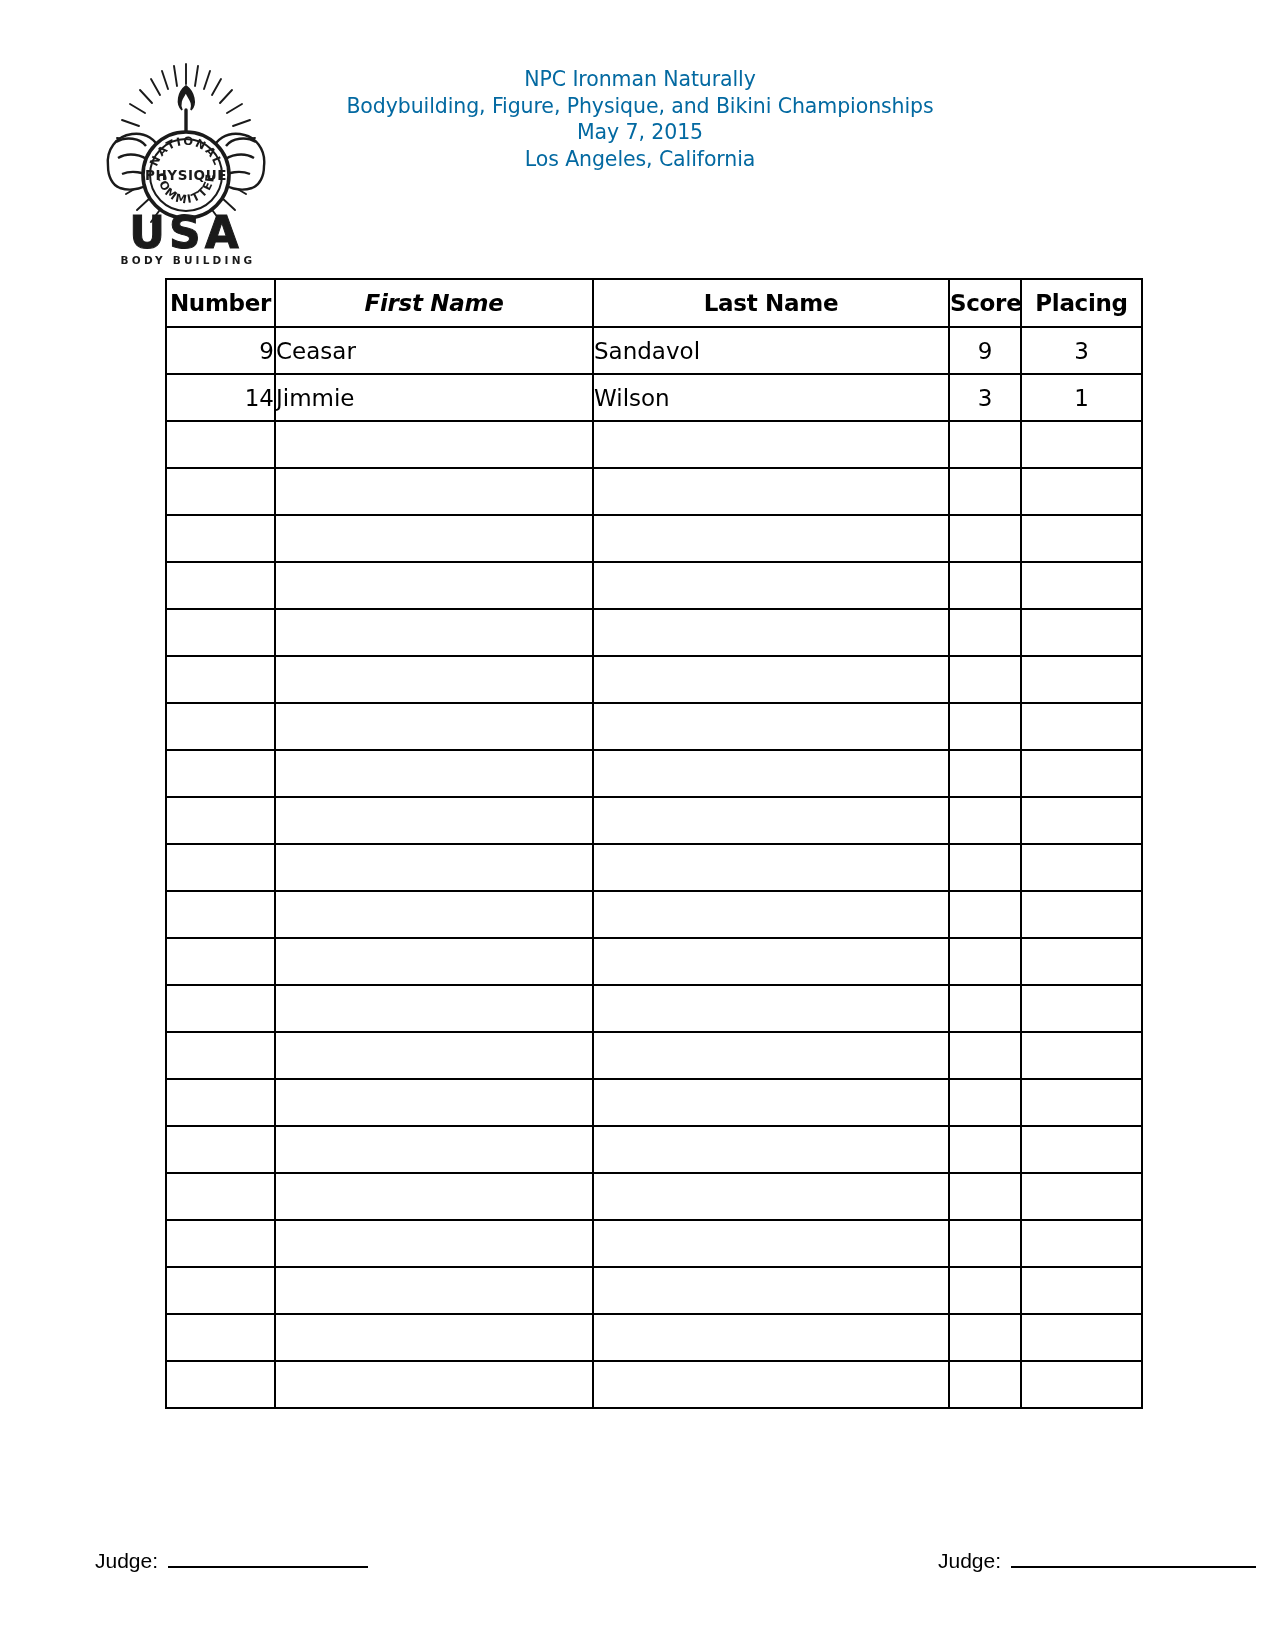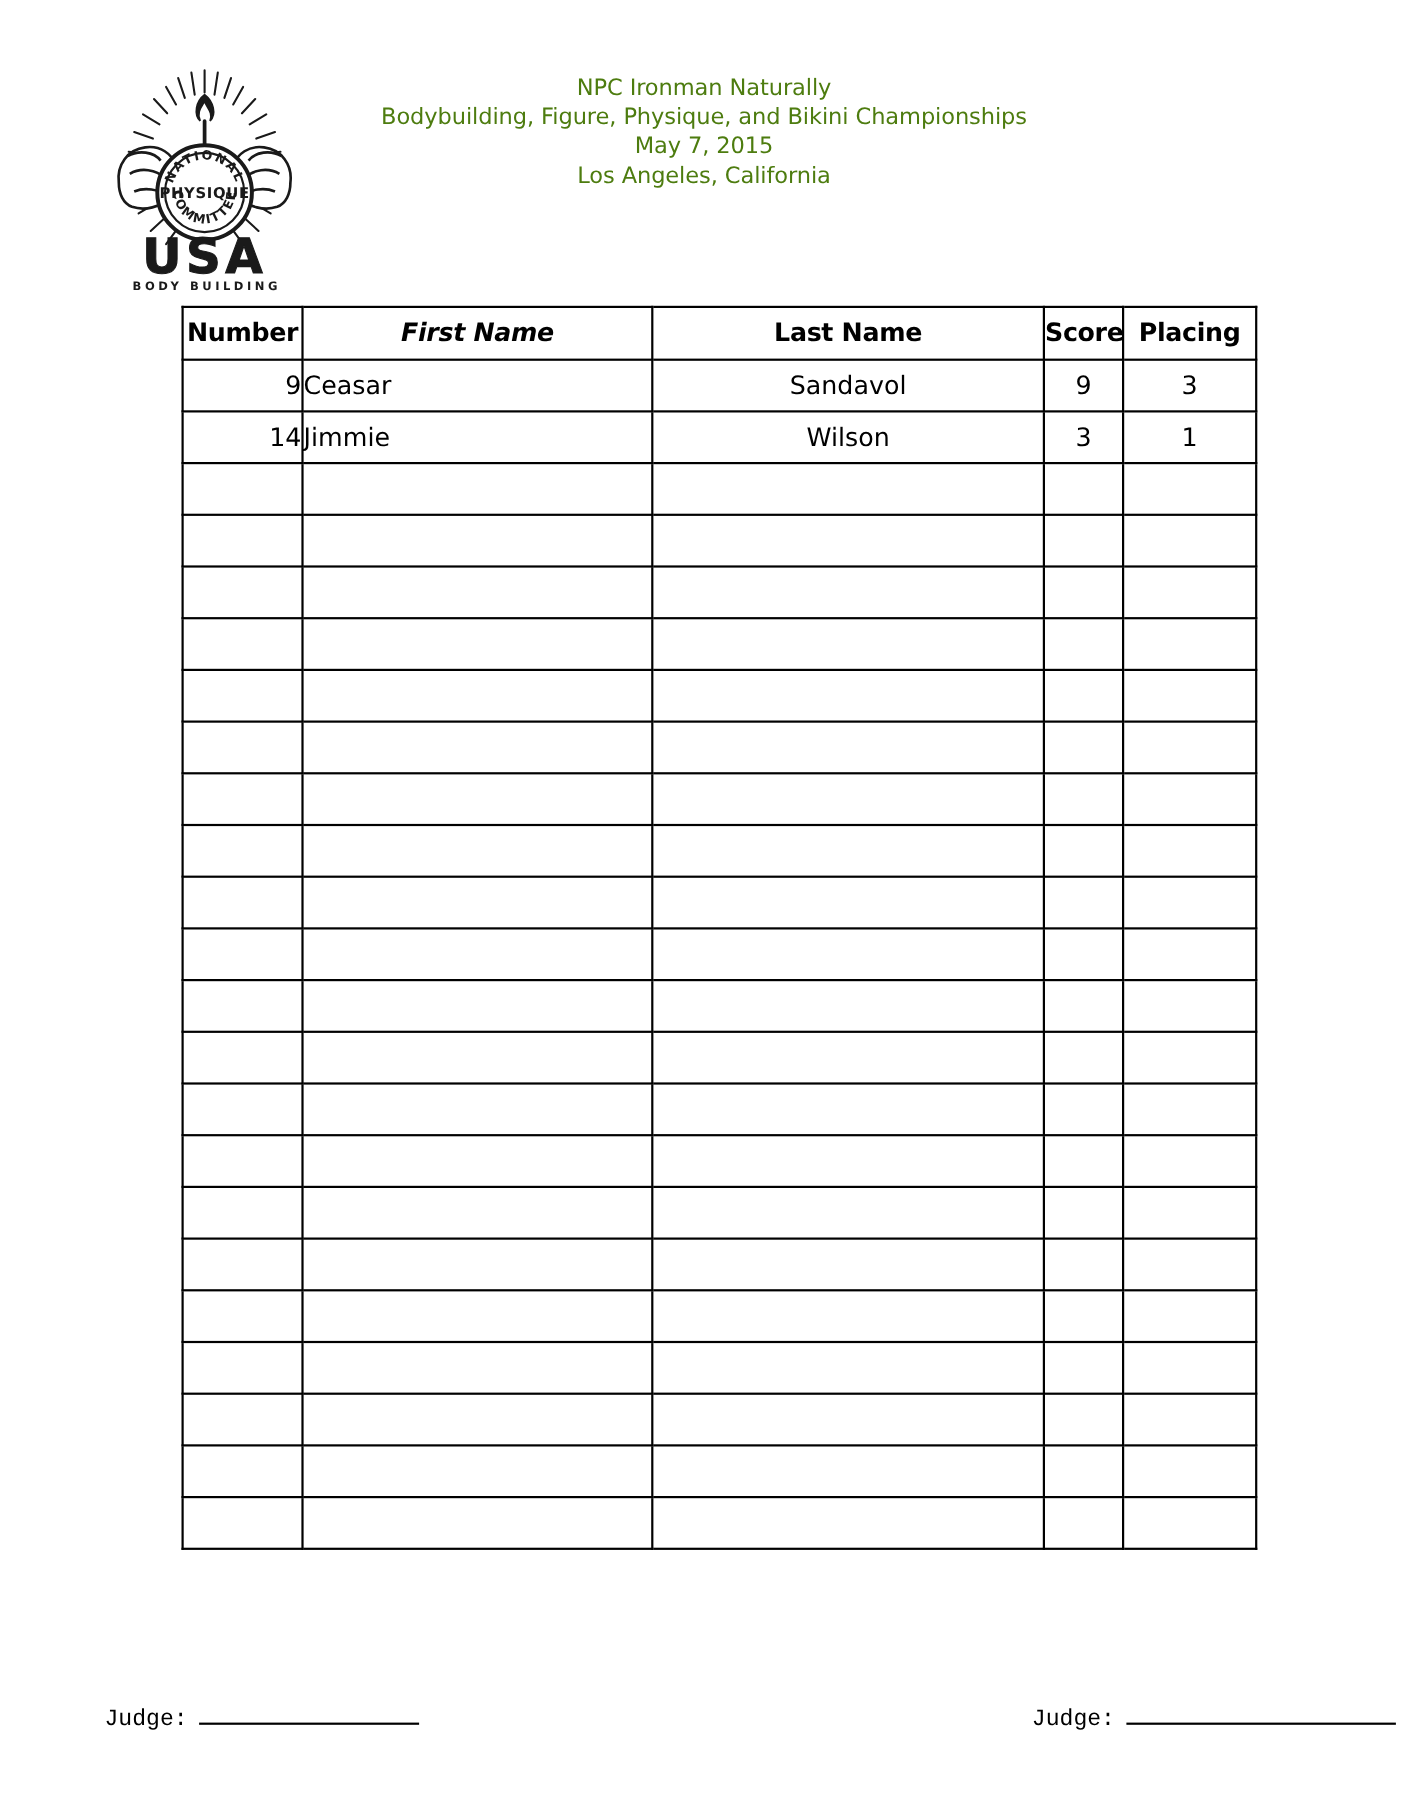--- a/index.html
+++ b/index.html
@@ -37,21 +37,21 @@
   #header-text {
     position: absolute;
     left: 290px;
     top: 66px;
     width: 700px;
     text-align: center;
     font-family: "DejaVu Sans", sans-serif;
     font-size: 20.5px;
     line-height: 26.5px;
     letter-spacing: -0.1px;
-    color: #4d7c0f;
+    color: #0369a1;
   }
   #header-text div { white-space: nowrap; }
 
   
   #score-table {
     position: absolute;
     left: 165px;
     top: 278px;
     width: 966px;
     border-collapse: collapse;
@@ -85,38 +85,38 @@
   }
 
   tbody td {
     height: 45px;
     font-family: "DejaVu Sans", sans-serif;
     font-size: 23px;
     vertical-align: middle;
   }
   td.c-number  { width: 107px;  text-align: right; padding-right: 16px; }
   td.c-first   { width: 316px;  text-align: left;  padding-left: 10px; }
-  td.c-last    { width: 354px;  text-align: center;  padding-left: 10px; }
+  td.c-last    { width: 354px;  text-align: left;  padding-left: 10px; }
   td.c-score   { width: 70px;   text-align: center; }
   td.c-placing { width: 119px;  text-align: center; }
 
   th.h-number  { width: 107px; }
   th.h-first   { width: 316px; font-style: italic; }
   th.h-last    { width: 354px; }
   th.h-score   { width: 70px; }
   th.h-placing { width: 119px; }
 
   
   #footer { position: absolute; left: 0; top: 1548px; width: 1275px; height: 60px; }
   .judge-block {
     position: absolute;
     top: 0;
     display: flex;
     align-items: baseline;
-    font-family: Liberation Mono, monospace;
+    font-family: Liberation Sans, sans-serif;
     font-size: 21px;
   }
   #judge-left  { left: 95px; }
   #judge-right { left: 938px; }
   .judge-label { margin-right: 10px; white-space: nowrap; }
   .judge-line {
     display: inline-block;
     width: 200px;
     border-bottom: 2px solid #000;
     height: 18px;

